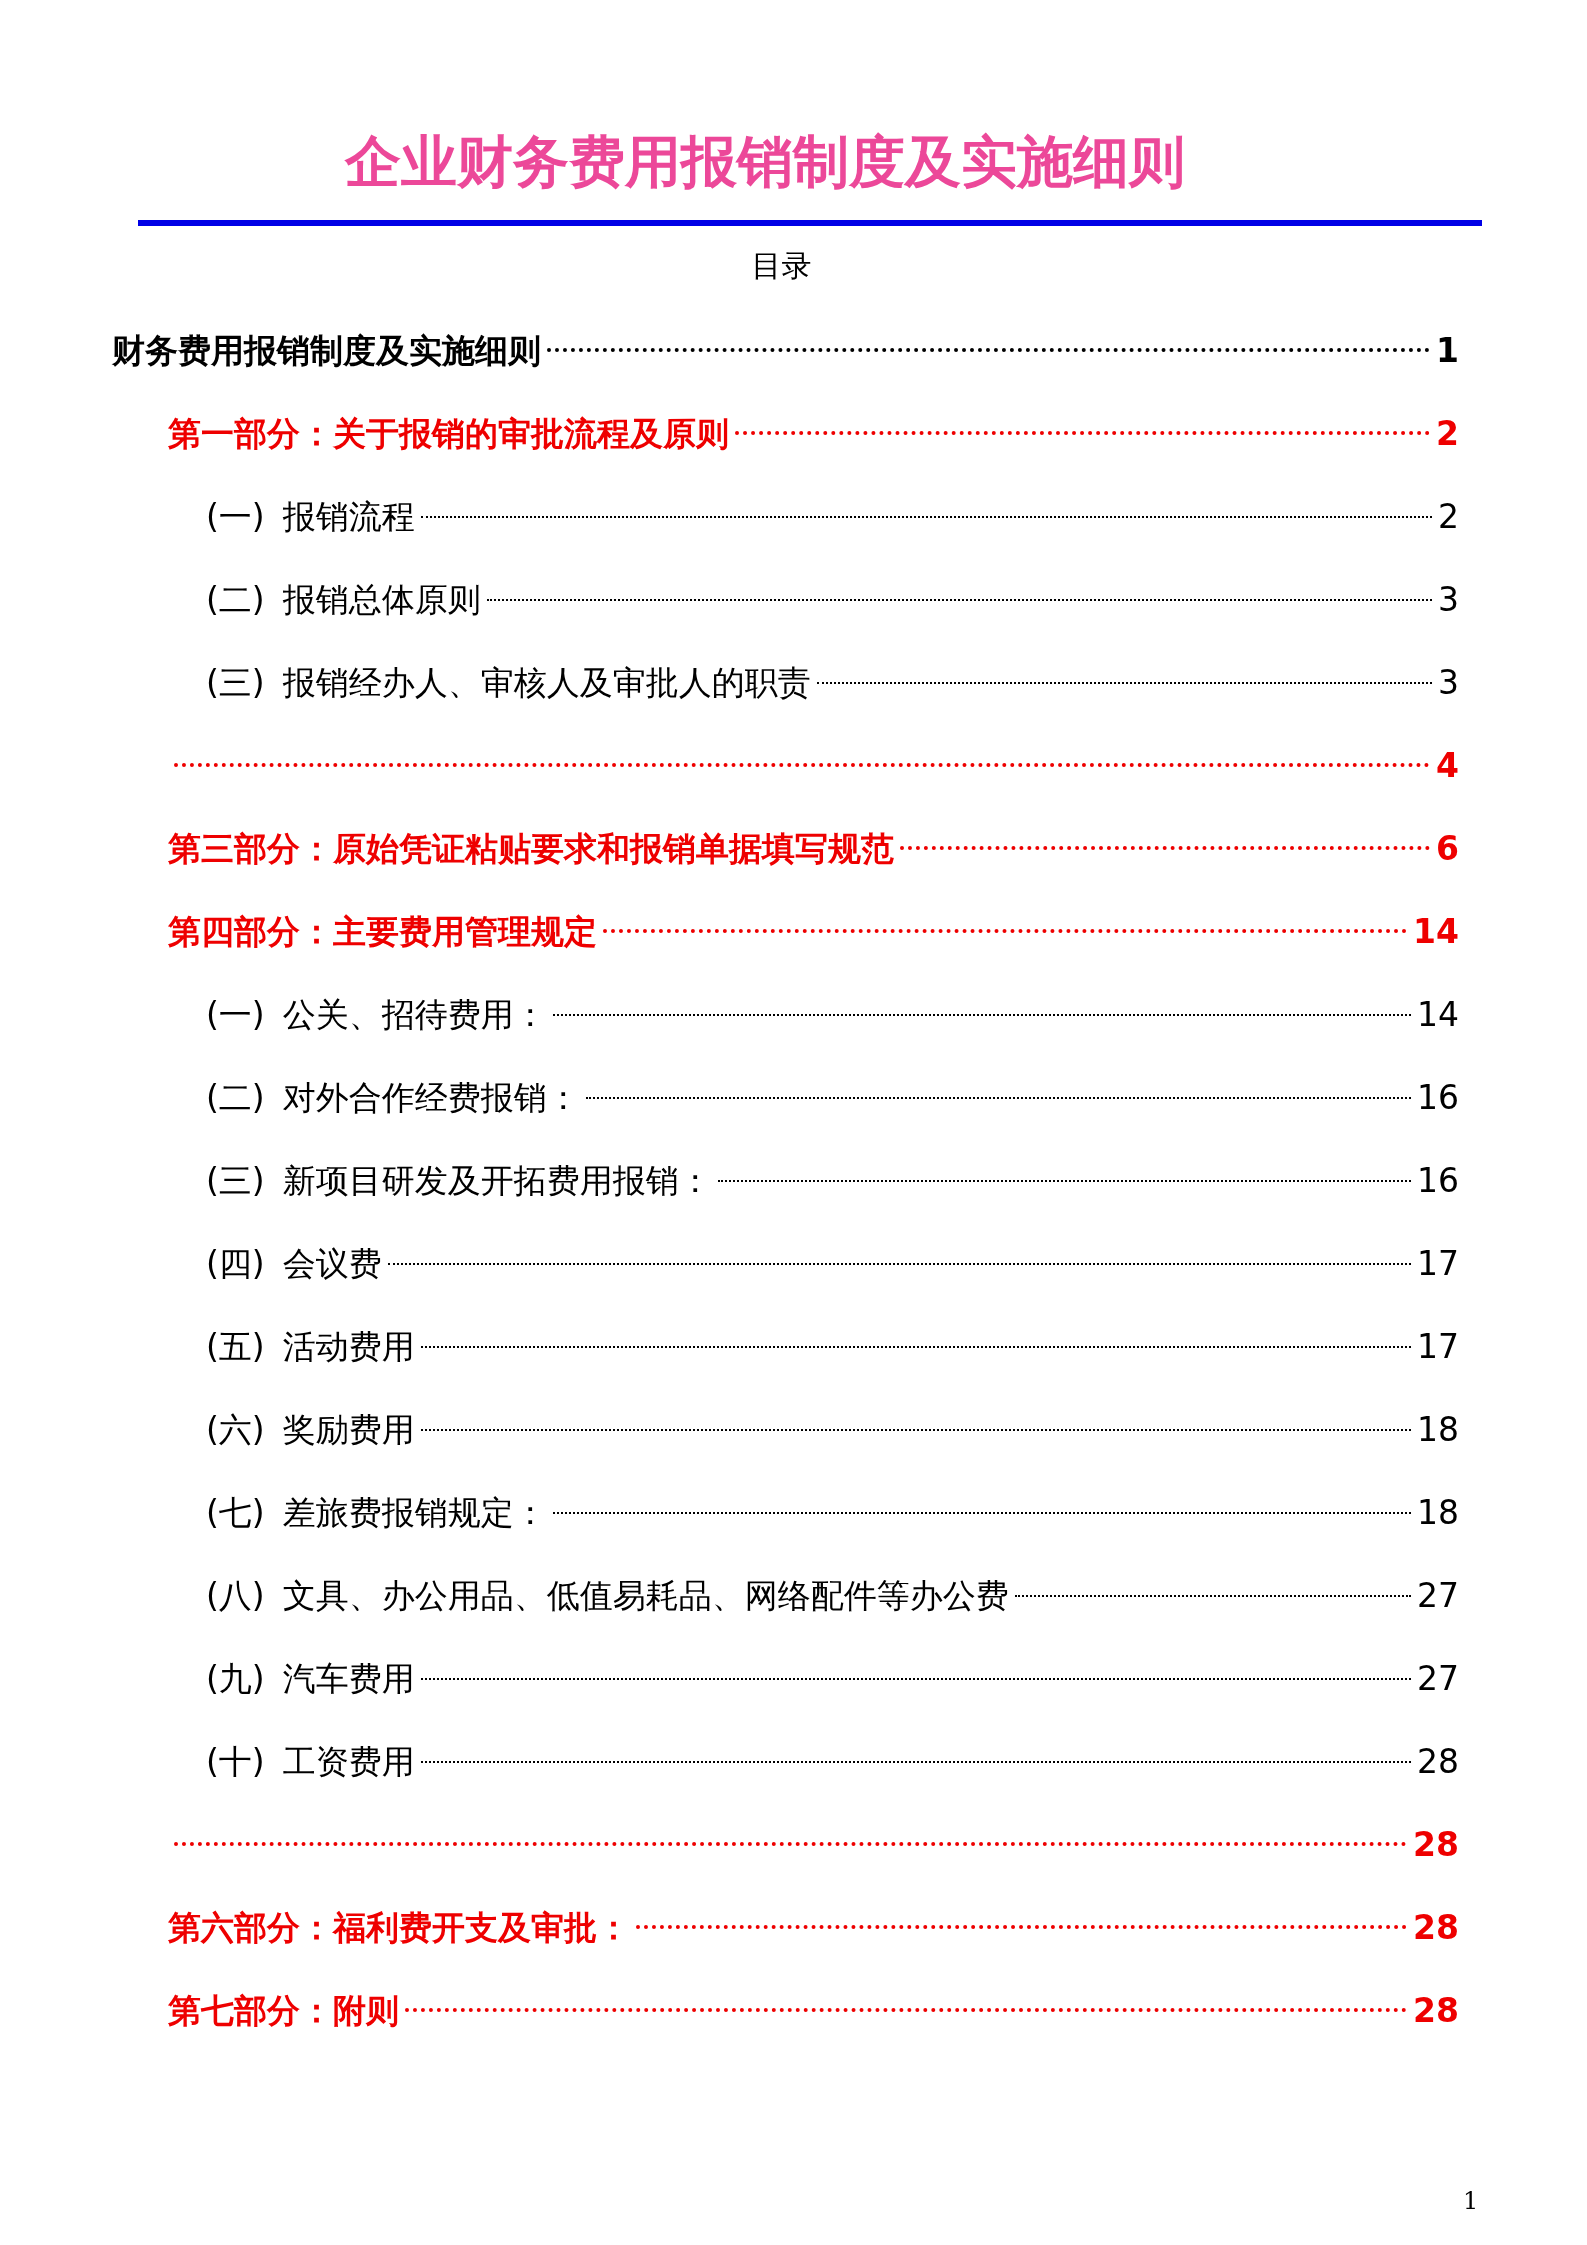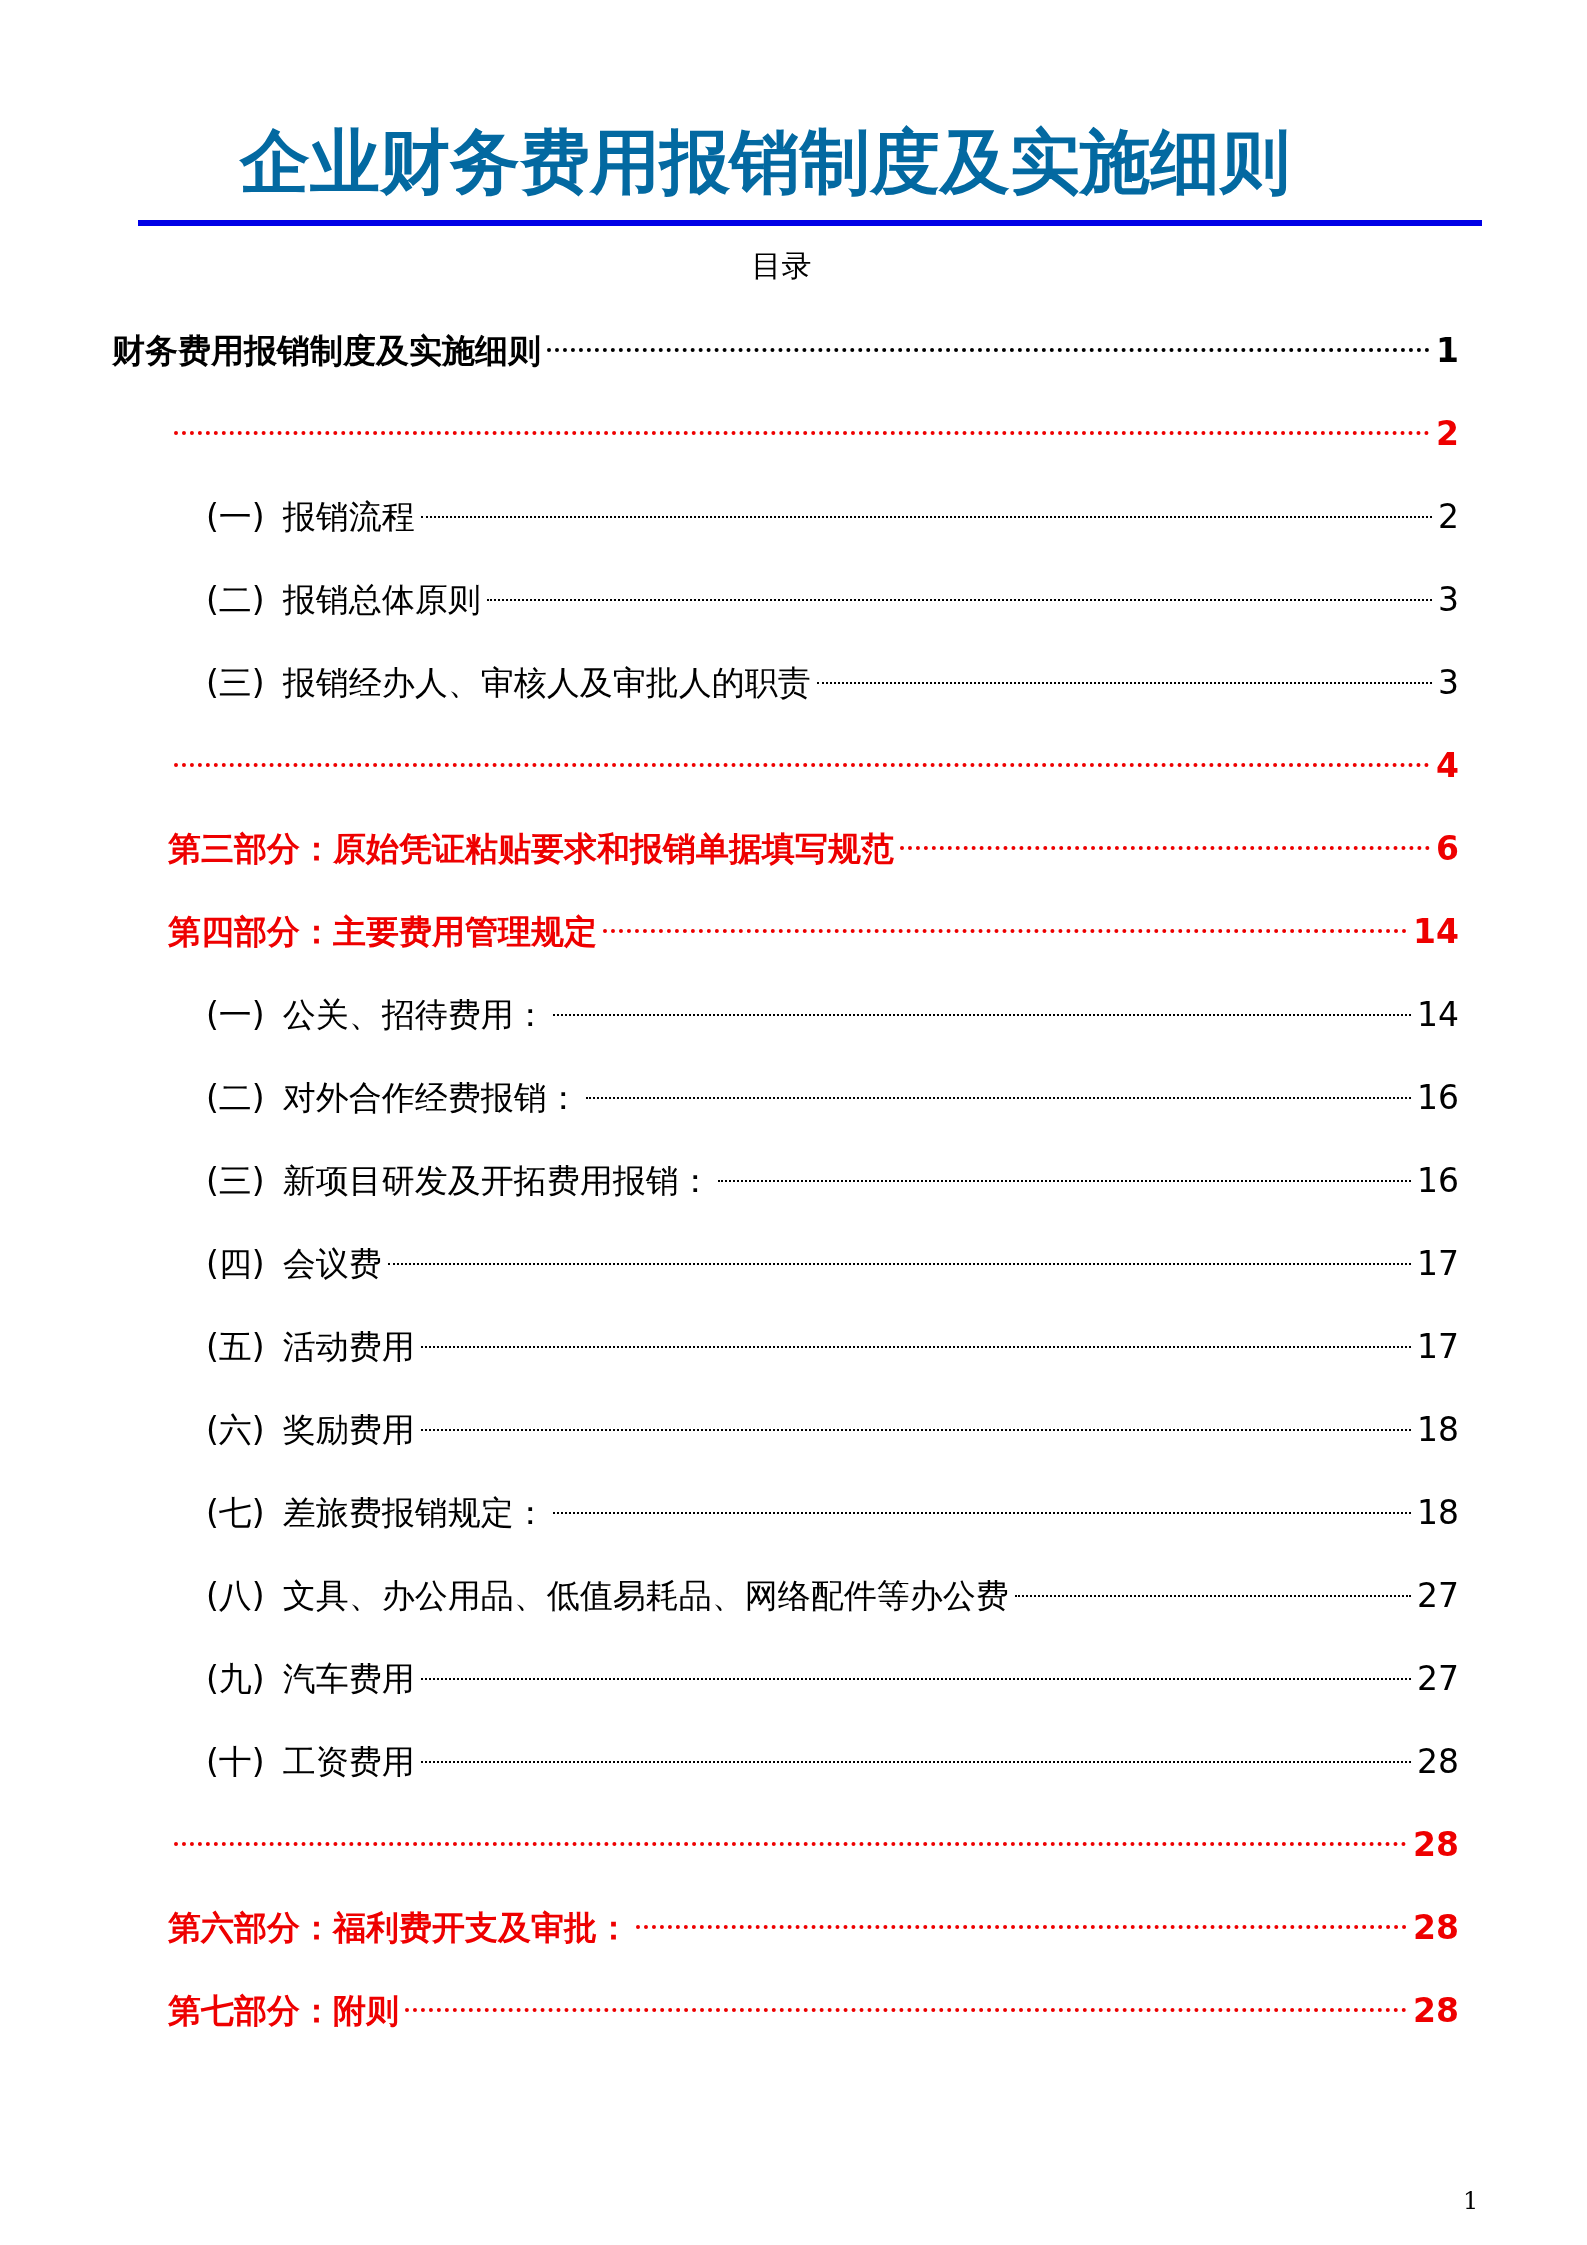--- a/index.html
+++ b/index.html
@@ -1,19 +1,19 @@
 <!DOCTYPE html>
 <html><head>
 <meta charset="utf-8">
 <style>
   html, body { margin: 0; padding: 0; background: #ffffff; }
   body { width: 1587px; height: 2245px; position: relative; overflow: hidden;
          font-family: "DejaVu Sans", "Liberation Sans", sans-serif; color: #000; }
   .title { position: absolute; left: 0; width: 1530px; top: 122px; text-align: center;
-           font-size: 70px; font-weight: bold; color: #0369a1; letter-spacing: 0px;
+           font-size: 56px; font-weight: bold; color: #ec4899; letter-spacing: 0px;
            font-family: "DejaVu Sans", sans-serif; line-height: 80px; }
   .rule { position: absolute; left: 138px; width: 1344px; top: 220px; height: 6px; background: #0000e6; }
   .toc-heading { position: absolute; left: 0; width: 1563px; top: 246px; text-align: center;
                  font-size: 30px; line-height: 40px; }
   .toc { position: absolute; left: 0; top: 0; width: 1587px; }
   .row { position: absolute; display: flex; align-items: baseline; right: 128px; height: 50px; line-height: 50px; white-space: nowrap; }
   .row .label { flex: 0 0 auto; text-align: center; }
   .row .leader { flex: 1 1 auto; margin: 0 6px; height: 0; border-bottom: 3px dotted currentColor; position: relative; top: -10px; }
   .row .page { flex: 0 0 auto; }
   .lvl0 { left: 112px; font-size: 33px; font-weight: bold; color: #000; }
@@ -33,20 +33,21 @@
 <div class="rule"></div>
 <div class="toc-heading">目录</div>
 
 <div class="toc">
   <div class="row lvl0" style="top:326px">
     <span class="label">财务费用报销制度及实施细则</span>
     <span class="leader"></span>
     <span class="page">1</span>
   </div>
   <div class="row lvl1" style="top:409px">
+    <span class="label">第一部分：关于报销的审批流程及原则</span>
     <span class="leader"></span>
     <span class="page">2</span>
   </div>
   <div class="row lvl2" style="top:492px">
     <span class="num">(一)</span>
     <span class="label">报销流程</span>
     <span class="leader"></span>
     <span class="page">2</span>
   </div>
   <div class="row lvl2" style="top:575px">

